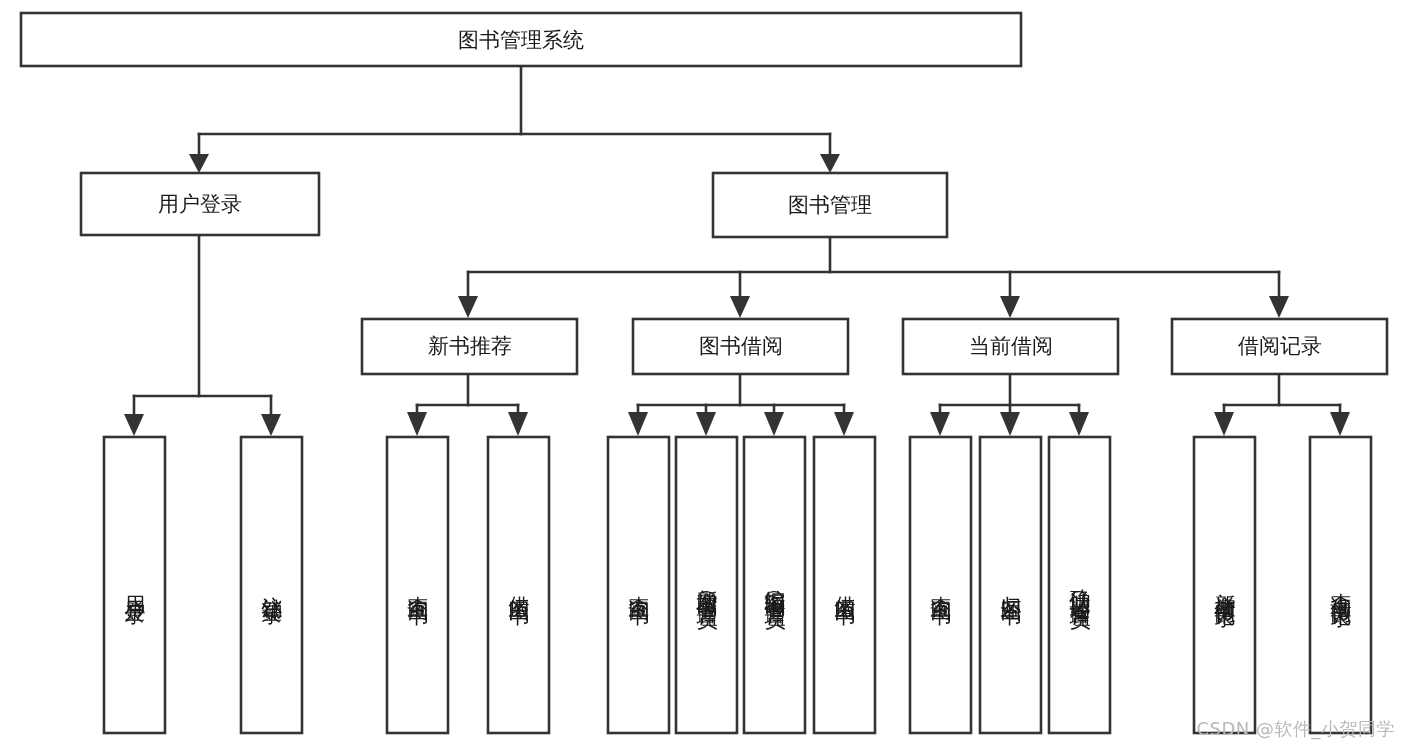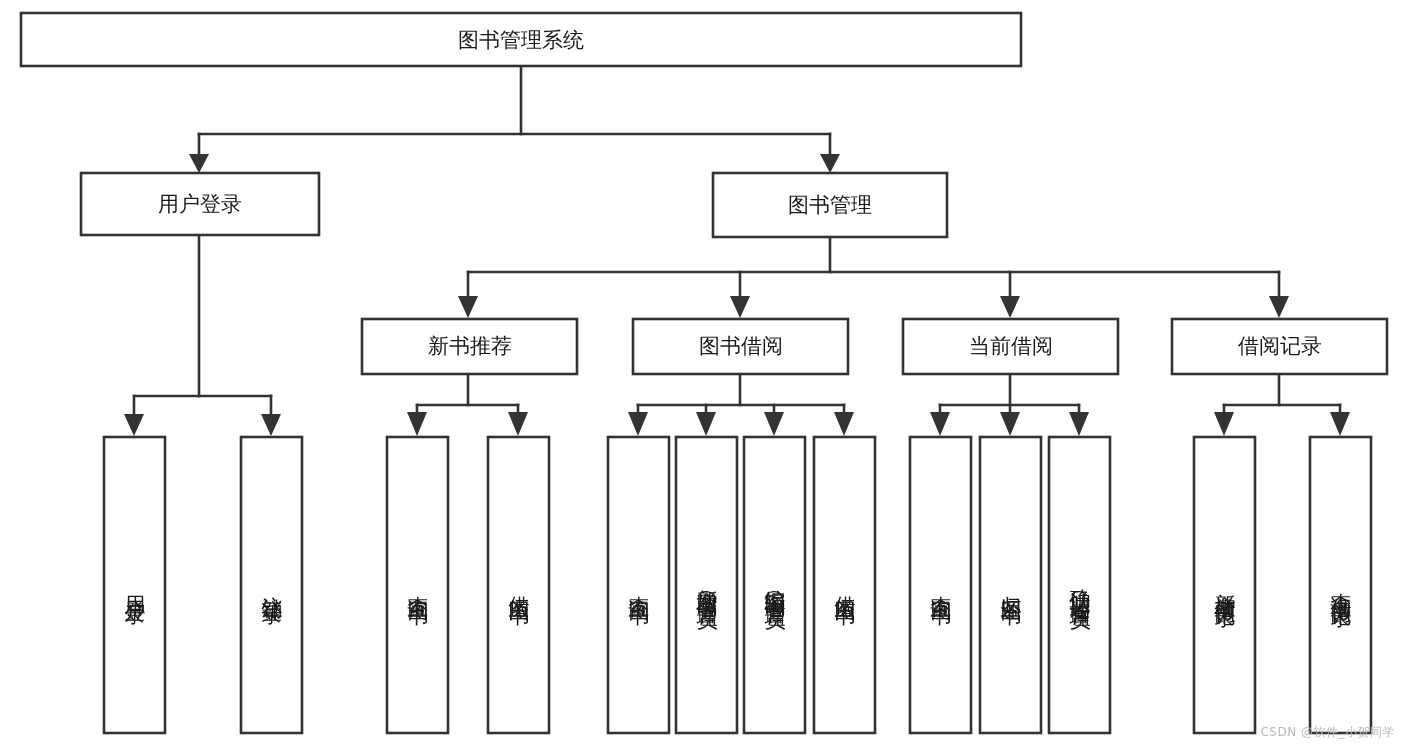--- a/index.html
+++ b/index.html
@@ -63,21 +63,21 @@
     line-height: 1;
     letter-spacing: 3px;
     color: #1a1a1a;
     white-space: nowrap;
   }
   .watermark {
     position: absolute;
     right: 10px;
     bottom: 6px;
     font-family: "DejaVu Sans", "Liberation Sans", sans-serif;
-    font-size: 12px;
+    font-size: 18px;
     color: #b9b9b9;
     letter-spacing: 0.5px;
     user-select: none;
     pointer-events: none;
   }
 </style>
 </head>
 <body>
 
 <div id="diagram-root">

